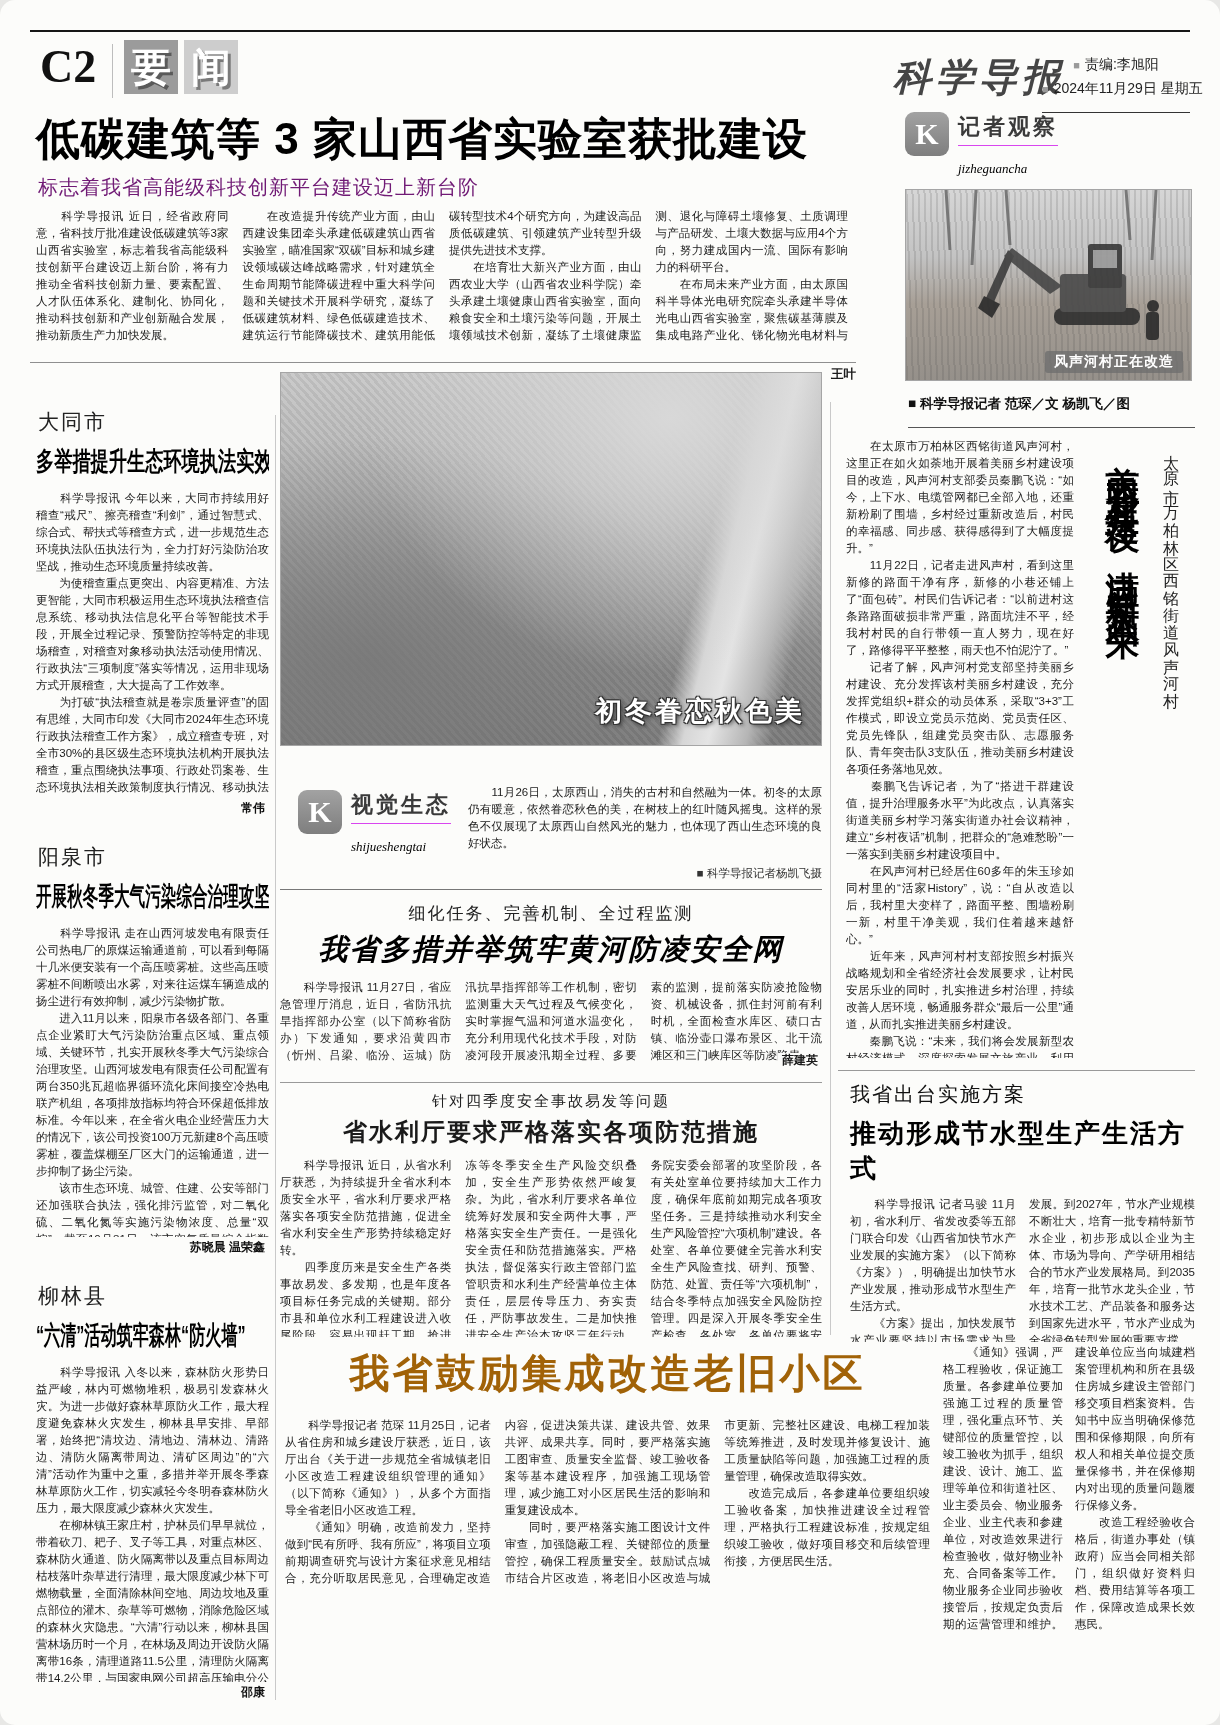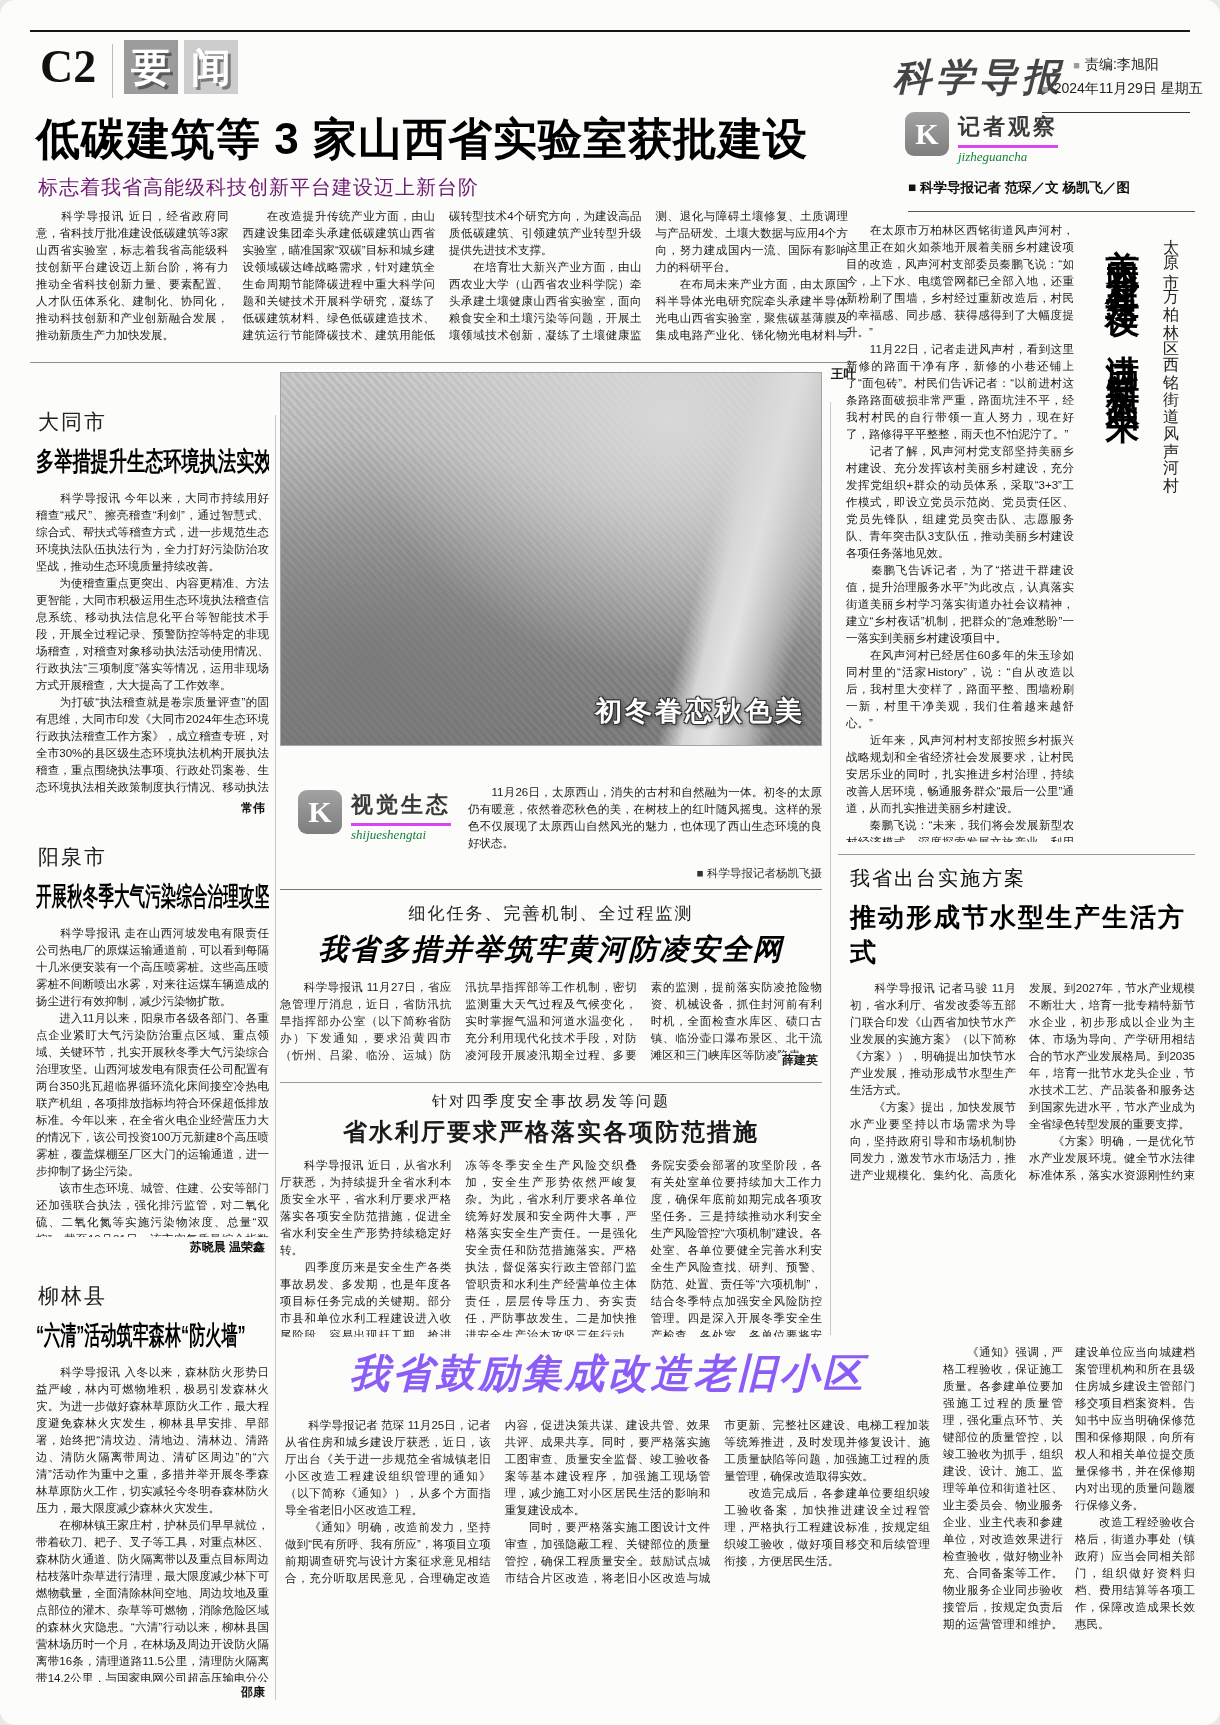--- a/index.html
+++ b/index.html
@@ -55,22 +55,22 @@
       linear-gradient(180deg,#c9c9c9 0%,#b4b4b4 30%,#9d9d9d 55%,#888 80%,#7c7c7c 100%);}
   #photo-title{position:absolute;right:16px;bottom:16px;color:#fff;font-size:27px;font-weight:900;
     letter-spacing:3px;text-shadow:-1px -1px 0 #333,1px -1px 0 #333,-1px 1px 0 #333,1px 1px 0 #333,2px 2px 4px rgba(0,0,0,.65);}
   
   #visual-row{display:flex;margin-top:38px;padding-bottom:8px;border-bottom:1px solid #777;}
   .klogo-row{display:flex;align-items:flex-start;gap:9px;}
   .klogo{width:44px;height:44px;border-radius:9px;background:linear-gradient(#a2a2a2,#7e7e7e);
          color:#fff;font:700 30px "Liberation Serif","DejaVu Serif",serif;display:flex;
          align-items:center;justify-content:center;flex:0 0 auto;}
   .klogo-text .t1{font-size:22px;font-weight:800;letter-spacing:3px;color:#3a3a3a;}
-  .klogo-text .t2{font-size:13px;font-style:italic;color:#15803d;border-top:3px solid #d946ef;
-                  margin-top:3px;padding-top:1px;font-family:"Liberation Serif","DejaVu Serif",serif;}
+  .klogo-text .t2{font-size:13px;font-style:italic;color:#000000;border-top:1px solid #d946ef;
+                  margin-top:3px;padding-top:15px;font-family:"Liberation Serif","DejaVu Serif",serif;}
   #visual-logo{width:170px;flex:0 0 auto;margin-left:18px;margin-top:6px;}
   #visual-caption{flex:1;}
   #visual-credit{text-align:right;font-size:11.5px;color:#333;margin-top:14px;}
   
   .mid-kicker{text-align:center;font-size:17px;letter-spacing:2px;color:#222;margin-top:12px;}
   .mid-head{text-align:center;font-size:29px;font-weight:900;letter-spacing:2px;color:#000;margin-top:5px;font-style:italic;}
   #huanghe-body{margin-top:9px;column-count:3;column-gap:14px;height:88px;overflow:hidden;}
   .inline-byline{margin-top:-15px;text-align:right;font-weight:700;font-size:12px;}
   .inline-byline span{background:#fcfcfa;padding:0 4px;}
   .art-rule{height:1px;background:#999;margin-top:13px;}
@@ -93,21 +93,21 @@
                  color:#000;margin-left:26px;line-height:46px;}
   #village-vkicker{writing-mode:vertical-rl;font-size:16px;letter-spacing:17px;color:#222;
                    margin-left:14px;padding-top:4px;}
   #right-rule{height:1px;background:#999;margin-top:12px;}
   #jieshui-kicker{font-size:20px;letter-spacing:2px;margin:10px 0 0 12px;color:#111;}
   #jieshui-head{font-size:26px;font-weight:900;letter-spacing:2px;margin:8px 0 0 12px;color:#000;}
   #jieshui-body{margin:10px 0 0 12px;width:345px;column-count:2;column-gap:13px;height:218px;overflow:hidden;}
   
   #bottom-band{left:285px;top:1342px;width:910px;height:372px;overflow:hidden;}
   #bottom-left{position:absolute;left:0;top:0;width:645px;}
-  #bottom-headline{text-align:center;font-size:40px;font-weight:900;letter-spacing:3px;color:#8b5cf6;margin-top:4px;font-style:italic;}
+  #bottom-headline{text-align:center;font-size:40px;font-weight:900;letter-spacing:3px;color:#a16207;margin-top:4px;}
   #bottom-body{margin-top:16px;column-count:3;column-gap:14px;height:300px;overflow:hidden;}
   #bottom-right{position:absolute;left:658px;top:2px;width:252px;height:364px;column-count:2;
                 column-gap:12px;overflow:hidden;}
 </style>
 </head>
 <body>
 
 <div id="page">
 
   <div id="top-rule" class="abs"></div>
@@ -191,20 +191,37 @@
   </div>
 
   <div id="col-right" class="abs">
     <div id="observe-logo" class="klogo-row">
       <div class="klogo">K</div>
       <div class="klogo-text">
         <div class="t1">记者观察</div>
         <div class="t2">jizheguancha</div>
       </div>
     </div>
+    <div id="photo-observe">
+      <svg width="285" height="190" viewBox="0 0 285 190" style="position:absolute;left:0;top:0;">
+        <g opacity="0.9">
+          <path d="M40 0 L44 60 M70 0 L66 75 M100 0 L104 55 M250 0 L246 70 M220 0 L224 50" stroke="#6f6f6f" stroke-width="3" fill="none"></path>
+          <rect x="148" y="118" width="86" height="17" rx="8" fill="#2f2f2f"></rect>
+          <rect x="154" y="84" width="66" height="38" rx="4" fill="#4a4a4a"></rect>
+          <rect x="182" y="54" width="34" height="44" rx="3" fill="#383838"></rect>
+          <rect x="187" y="60" width="24" height="18" fill="#9a9a9a"></rect>
+          <path d="M156 96 L106 58 L98 66 L144 104 Z" fill="#474747"></path>
+          <path d="M102 60 L80 108 L88 112 L108 66 Z" fill="#3d3d3d"></path>
+          <path d="M78 106 L94 114 L86 128 L72 118 Z" fill="#2a2a2a"></path>
+          <circle cx="247" cy="116" r="6" fill="#2b2b2b"></circle>
+          <rect x="240" y="122" width="13" height="28" rx="4" fill="#2b2b2b"></rect>
+        </g>
+      </svg>
+      <div class="photo-chip">风声河村正在改造</div>
+    </div>
     <div id="village-byline">■ 科学导报记者 范琛／文 杨凯飞／图</div>
     <div id="village-row">
       <div id="village-body" class="body-text">　　在太原市万柏林区西铭街道风声河村，这里正在如火如荼地开展着美丽乡村建设项目的改造，风声河村支部委员秦鹏飞说：“如今，上下水、电缆管网都已全部入地，还重新粉刷了围墙，乡村经过重新改造后，村民的幸福感、同步感、获得感得到了大幅度提升。”
 　　11月22日，记者走进风声村，看到这里新修的路面干净有序，新修的小巷还铺上了“面包砖”。村民们告诉记者：“以前进村这条路路面破损非常严重，路面坑洼不平，经我村村民的自行带领一直人努力，现在好了，路修得平平整整，雨天也不怕泥泞了。”
 　　记者了解，风声河村党支部坚持美丽乡村建设、充分发挥该村美丽乡村建设，充分发挥党组织+群众的动员体系，采取“3+3”工作模式，即设立党员示范岗、党员责任区、党员先锋队，组建党员突击队、志愿服务队、青年突击队3支队伍，推动美丽乡村建设各项任务落地见效。
 　　秦鹏飞告诉记者，为了“搭进干群建设值，提升治理服务水平”为此改点，认真落实街道美丽乡村学习落实街道办社会议精神，建立“乡村夜话”机制，把群众的“急难愁盼”一一落实到美丽乡村建设项目中。
 　　在风声河村已经居住60多年的朱玉珍如同村里的“活家History”，说：“自从改造以后，我村里大变样了，路面平整、围墙粉刷一新，村里干净美观，我们住着越来越舒心。”
 　　近年来，风声河村村支部按照乡村振兴战略规划和全省经济社会发展要求，让村民安居乐业的同时，扎实推进乡村治理，持续改善人居环境，畅通服务群众“最后一公里”通道，从而扎实推进美丽乡村建设。
 　　秦鹏飞说：“未来，我们将会发展新型农村经济模式，深度探索发展文旅产业，利用现有人文资源，发掘金钟寺遗址、石英洞探秘、哥特式建筑风格教堂婚纱摄影、军事主题农家乐、农业研学、特色民宿产业等新兴业态，实现农民收入方式多样化、农村产业多元化，让群众对美好生活有希望、更有奔头。”</div>
       <div id="village-vhead">美丽乡村共建设　满目新景入画来</div>

